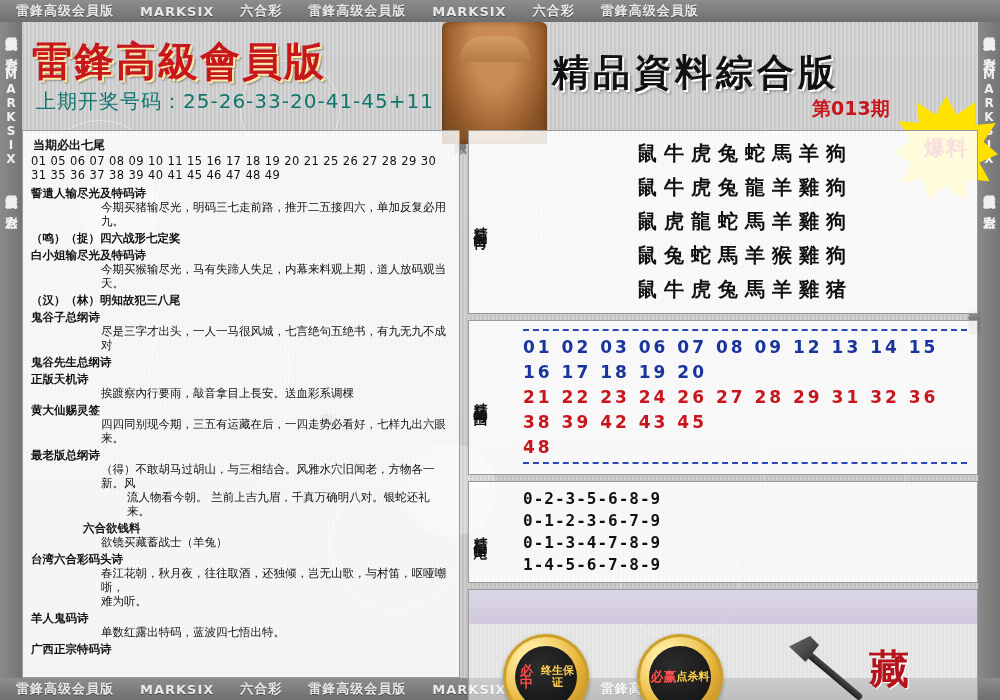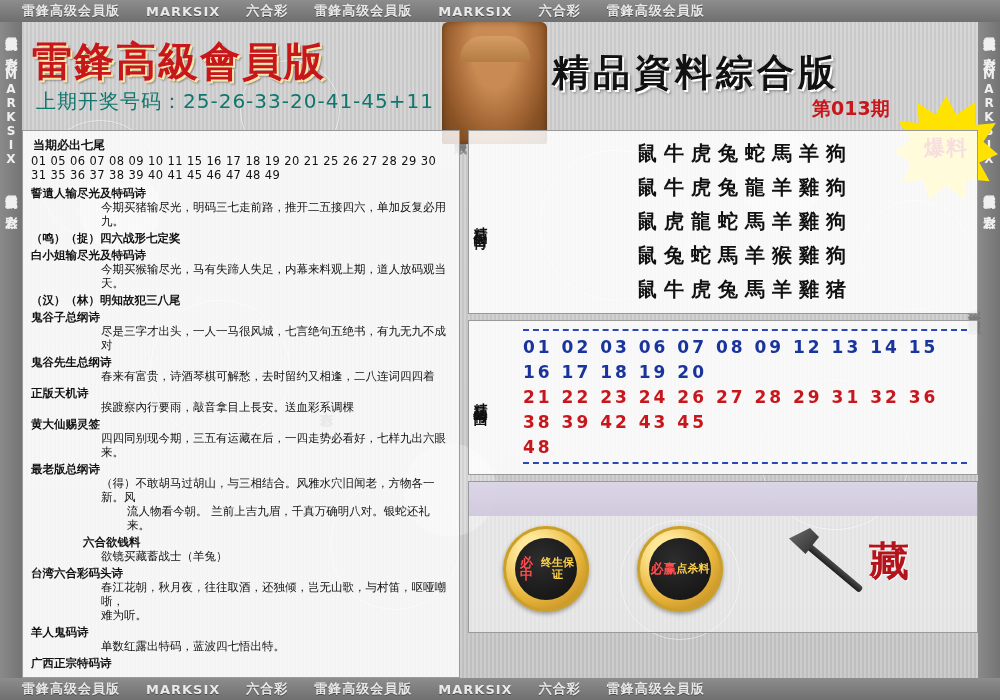--- a/index.html
+++ b/index.html
@@ -25,21 +25,21 @@
     position:absolute; border-radius:50%;
     border:1px solid rgba(255,255,255,.5);
     box-shadow:0 0 0 1px rgba(0,0,0,.04) inset;
   }
   
   .band {
     position:absolute; left:0; width:1000px; height:22px;
     background:linear-gradient(#8d8d8d,#6f6f6f);
     color:#efefef; overflow:hidden;
     font-size:13px; font-weight:bold; letter-spacing:1px;
-    display:flex; align-items:center; gap:26px; padding-left:22px;
+    display:flex; align-items:center; gap:26px; padding-left:16px;
     white-space:nowrap;
   }
   .band.top { top:0; }
   .band.bottom { bottom:0; }
   .band span { opacity:.95; text-shadow:0 1px 0 #4a4a4a; }
 
   
   .vband {
     position:absolute; top:22px; width:22px; height:656px;
     background:linear-gradient(90deg,#8a8a8a,#747474);
@@ -303,21 +303,20 @@
   </div>
   <div class="blk">
     <span class="h">（汉）（林）明知故犯三八尾</span>
   </div>
   <div class="blk">
     <span class="h">鬼谷子总纲诗</span>
     <span class="l ind2">尽是三字才出头，一人一马很风城，七言绝句五绝书，有九无九不成对</span>
   </div>
   <div class="blk">
     <span class="h">鬼谷先生总纲诗</span>
-    <span class="l ind2">春来有富贵，诗酒琴棋可解愁，去时留约又相逢，二八连词四四着</span>
   </div>
   <div class="blk">
     <span class="h">正版天机诗</span>
     <span class="l ind2">挨踱察內行要雨，敲音拿目上長安。送血彩系调棵</span>
   </div>
   <div class="blk">
     <span class="h">黄大仙赐灵签</span>
     <span class="l ind2">四四同别现今期，三五有运藏在后，一四走势必看好，七样九出六眼来。</span>
   </div>
   <div class="blk">
@@ -363,20 +362,29 @@
     <div class="side-label">精品特围</div>
     <div class="body">
       <div class="dashed"></div>
       <div class="num-grid">01 02 03 06 07 08 09 12 13 14 15 16 17 18 19 20</div>
       <div class="num-grid red">21 22 23 24 26 27 28 29 31 32 36 38 39 42 43 45</div>
       <div class="num-grid red">48</div>
       <div class="dashed"></div>
     </div>
   </div>
 
+  <div class="card">
+    <div class="side-label">精品出尾</div>
+    <div class="body">
+      <div class="tail-list">0-2-3-5-6-8-9</div>
+      <div class="tail-list">0-1-2-3-6-7-9</div>
+      <div class="tail-list">0-1-3-4-7-8-9</div>
+      <div class="tail-list">1-4-5-6-7-8-9</div>
+    </div>
+  </div>
 
   <div class="charm-card">
     <div class="charm-top"></div>
 
     <div class="coin coin1">
       <div class="inner">
         <b>必中</b>
         <span>终生保证</span>
       </div>
     </div>

